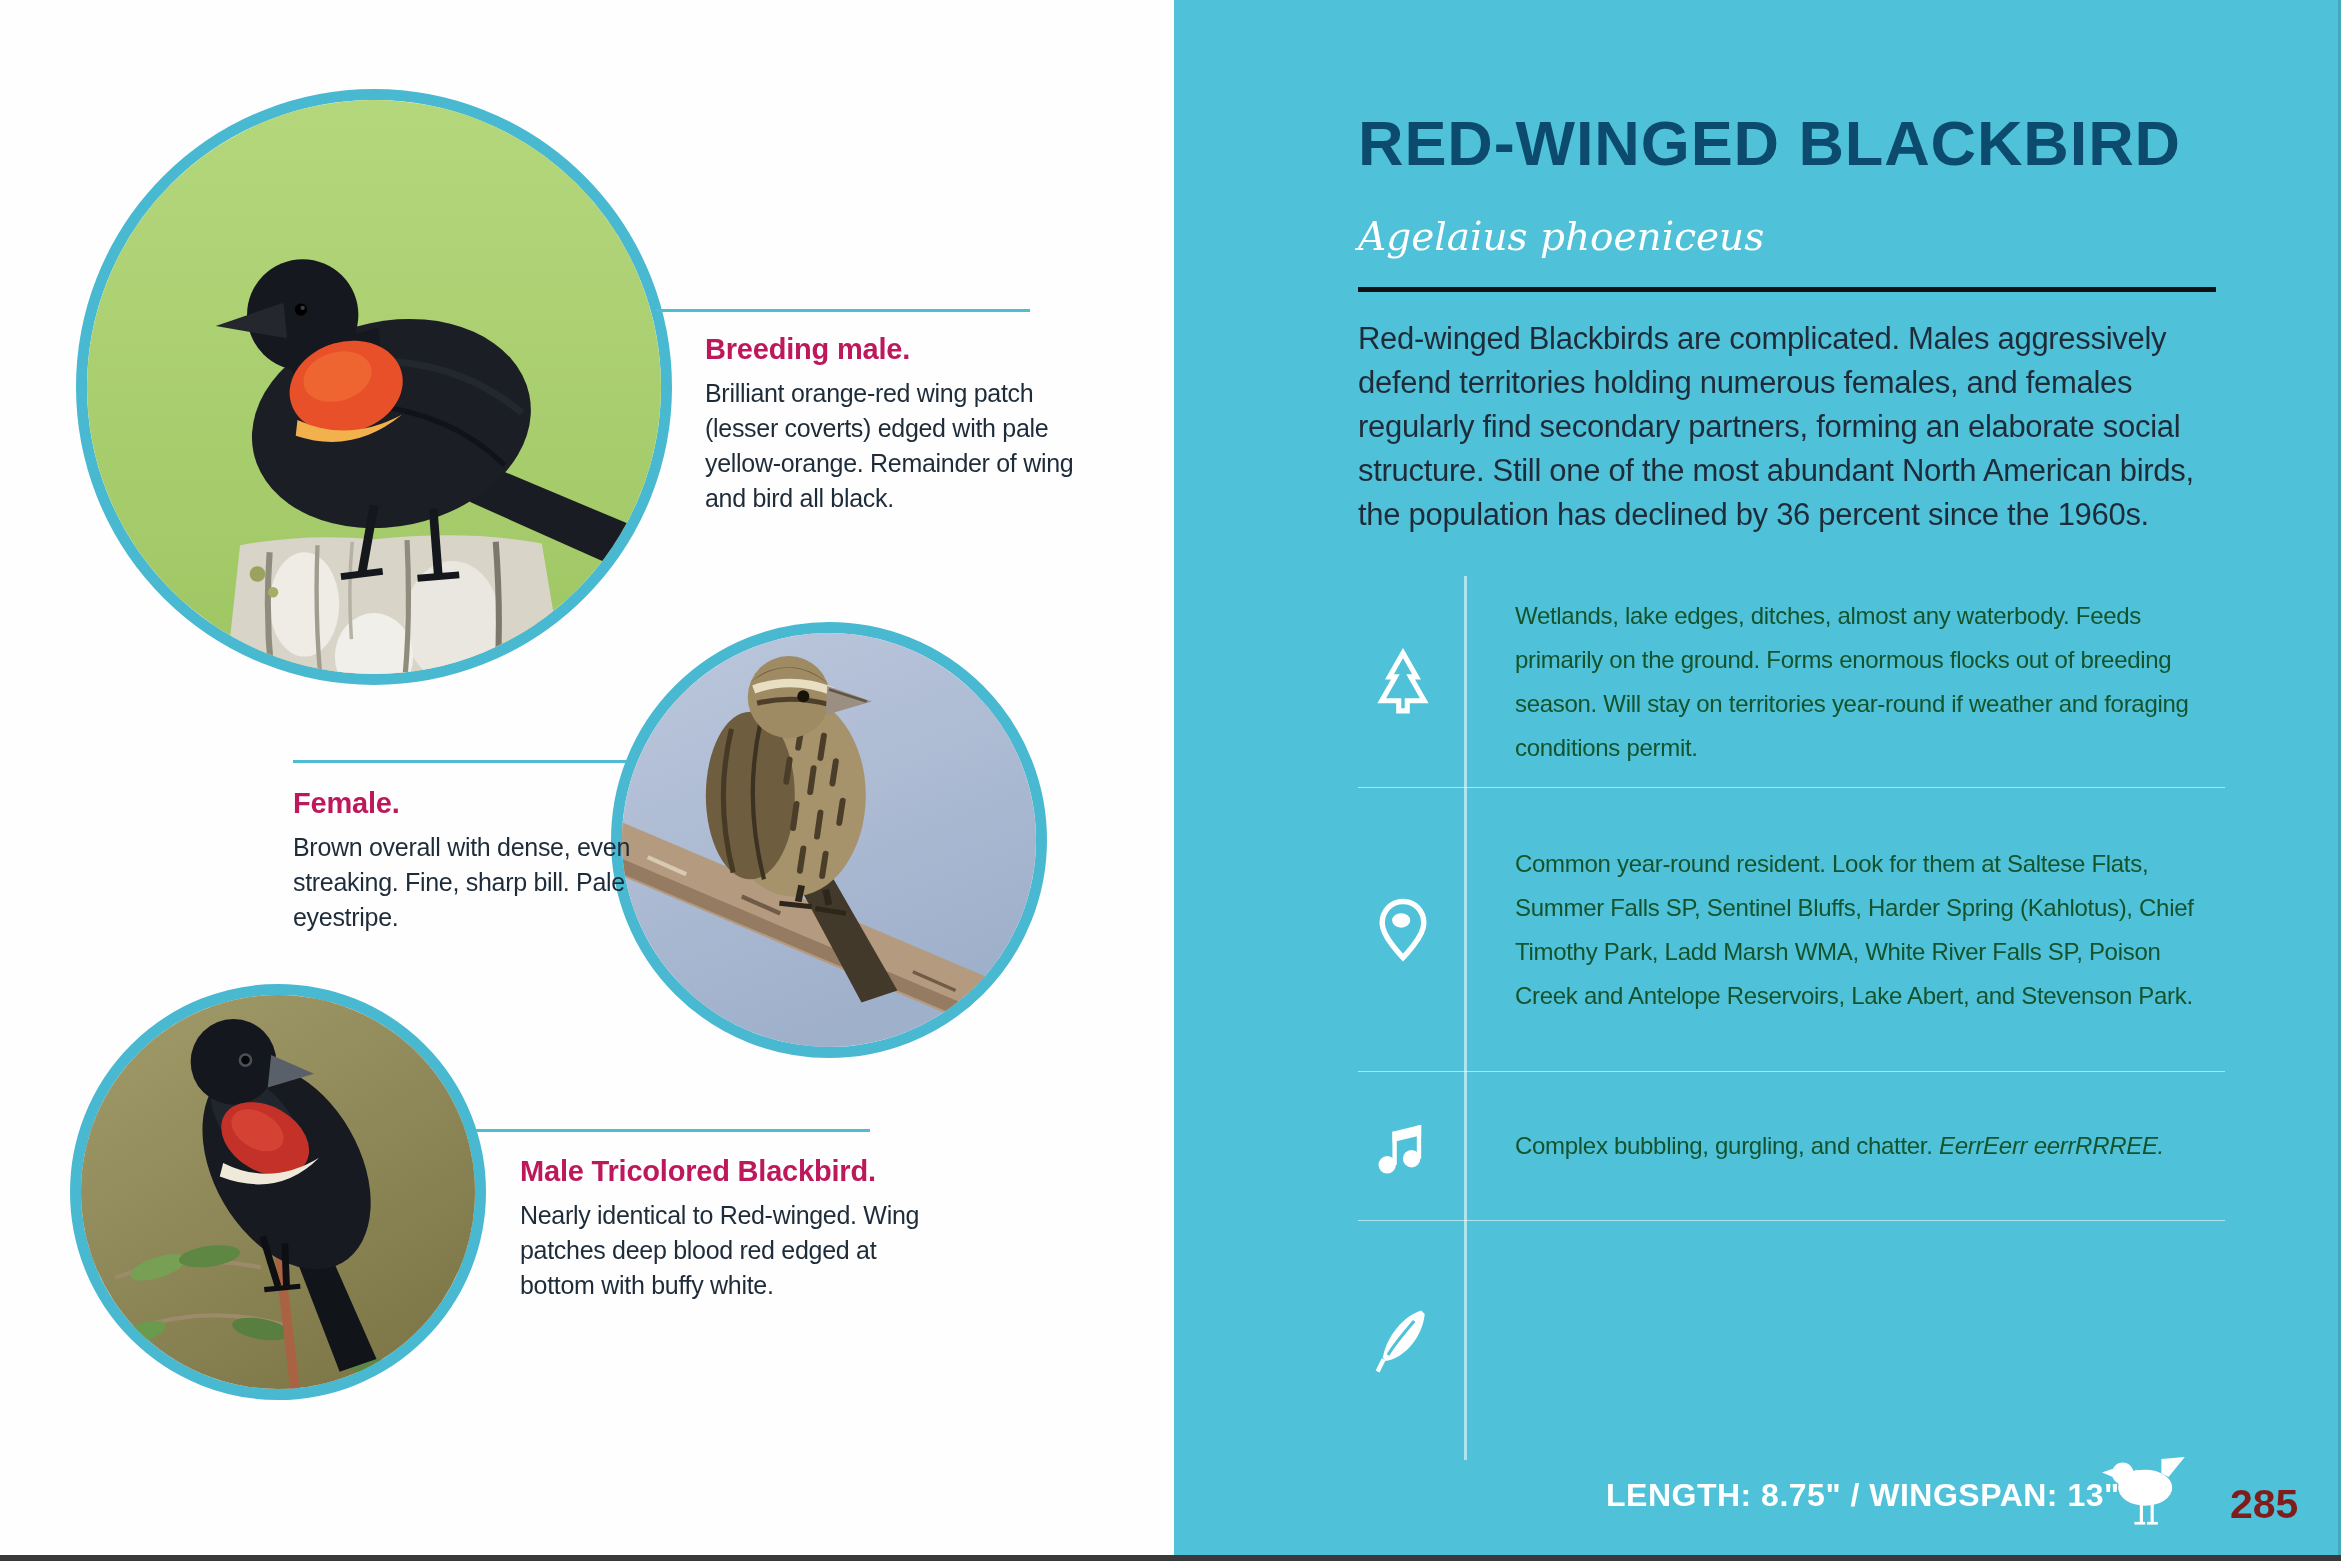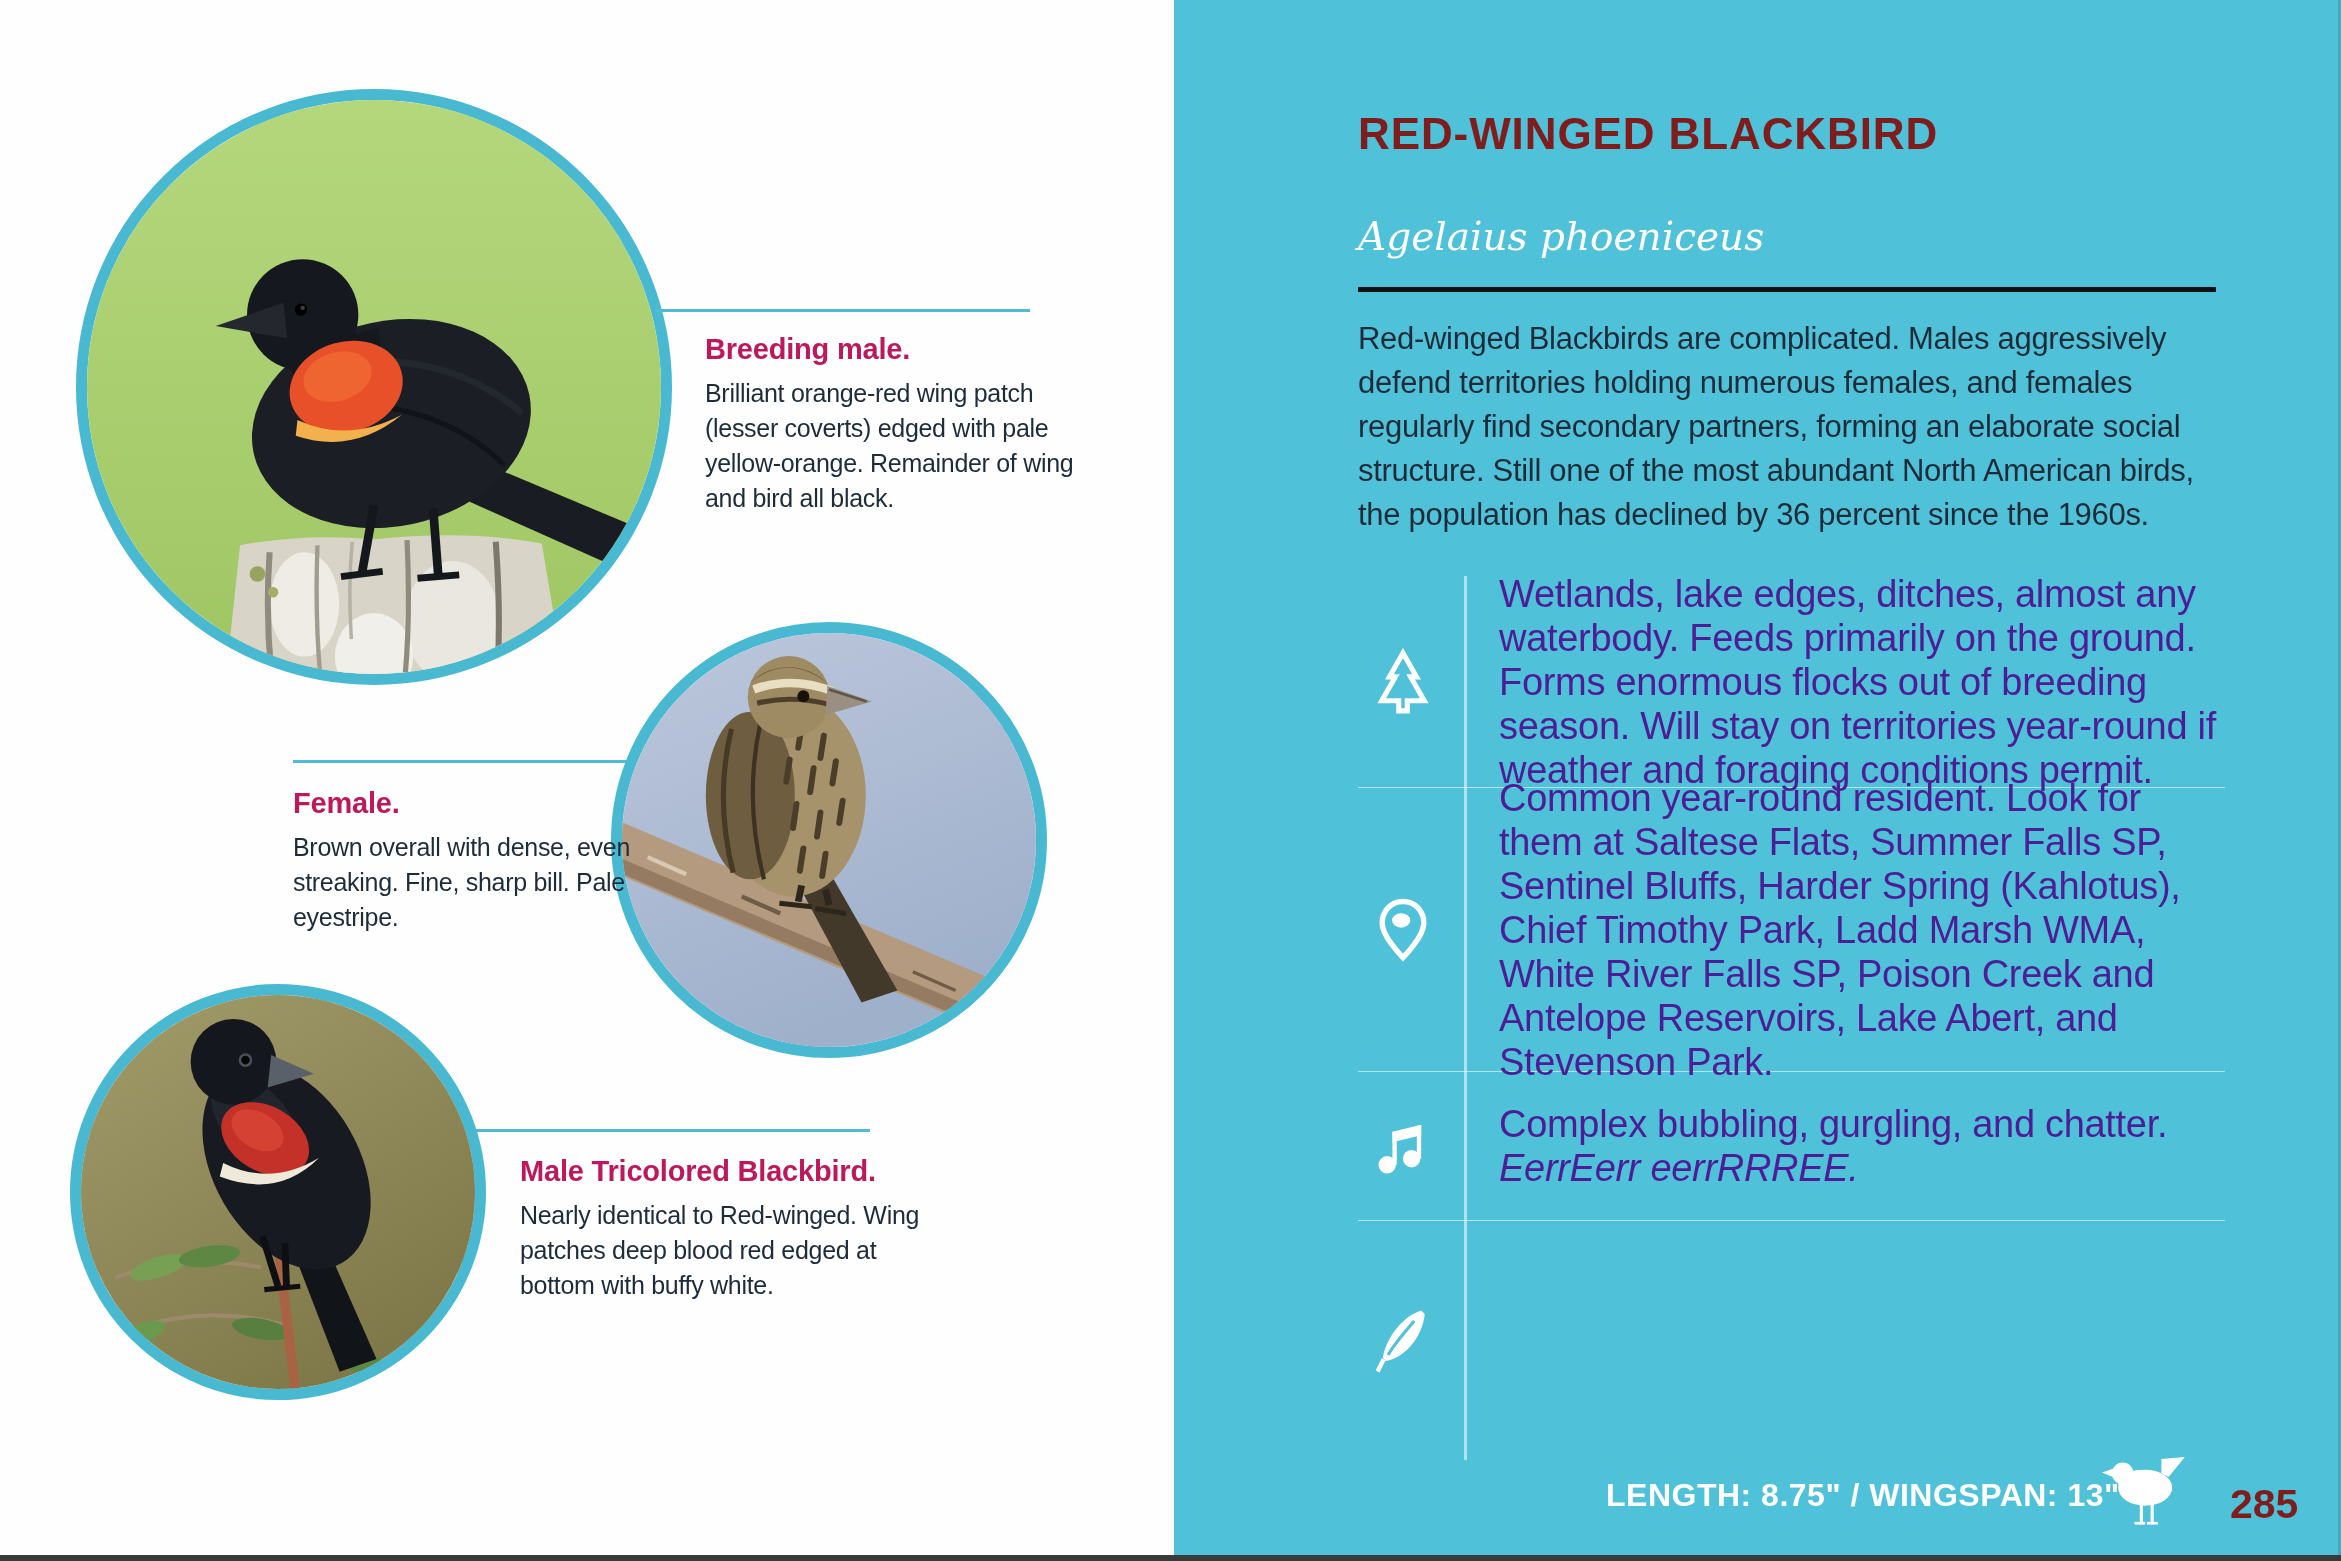--- a/index.html
+++ b/index.html
@@ -20,38 +20,38 @@
   .l3{left:476px;top:1129px;width:394px;}
   .caption{position:absolute;}
   .caption h3{margin:0;font-size:29px;font-weight:bold;color:#be185d;letter-spacing:-0.2px;line-height:36px;}
   .caption p{margin:9px 0 0 0;font-size:25px;line-height:35px;color:#1e2c3a;letter-spacing:-0.3px;}
   .cap1{left:705px;top:331px;width:401px;}
   .cap2{left:293px;top:785px;width:356px;}
   .cap3{left:520px;top:1153px;width:410px;}
 
   
   .right-page{position:absolute;left:1174px;top:0;width:1168px;height:1561px;background:#4fc1d8;}
-  .page-title{position:absolute;left:184px;top:112px;margin:0;font-size:44px;font-weight:bold;
-              letter-spacing:0.9px;color:#7f1d1d;line-height:1;white-space:nowrap;}
+  .page-title{position:absolute;left:184px;top:112px;margin:0;font-size:63px;font-weight:bold;
+              letter-spacing:0.9px;color:#0c4a6e;line-height:1;white-space:nowrap;}
   .sci{position:absolute;left:184px;top:216px;margin:0;font-family:"DejaVu Serif",serif;
        font-style:italic;font-weight:normal;font-size:39px;color:#ffffff;line-height:1.1;}
   .rule{position:absolute;left:184px;top:287px;width:858px;height:4.5px;background:#0f1112;}
   .intro{position:absolute;left:184px;top:317px;width:878px;margin:0;font-size:31px;
          line-height:44px;color:#1e2c3a;letter-spacing:-0.3px;}
   .sections{position:absolute;left:184px;top:576px;width:867px;}
   .vline{position:absolute;left:106px;top:0;bottom:0;width:2.7px;background:rgba(255,255,255,0.55);}
   .section{display:flex;align-items:center;box-sizing:border-box;}
   .section.bordered{border-bottom:1.8px solid rgba(255,255,255,0.55);}
   .s-habitat{height:212px;}
   .s-location{height:284px;}
   .s-voice{height:149px;}
   .s-field{height:239px;}
   .icon-cell{flex:0 0 141px;width:141px;display:flex;justify-content:flex-start;
              padding-left:16px;box-sizing:border-box;}
-  .stext{margin:0;width:726px;font-size:38px;line-height:44px;color:#4c1d95;letter-spacing:-0.3px;}
+  .stext{margin:16px;width:726px;font-size:24px;line-height:44px;color:#14532d;letter-spacing:-0.3px;}
   .stext em{font-style:italic;}
   .meas{position:absolute;left:432px;top:1477px;font-size:32px;font-weight:bold;color:#ffffff;
         letter-spacing:0.5px;white-space:nowrap;}
   .footer-bird{position:absolute;left:928px;top:1457px;width:90px;height:74px;}
   .pageno{position:absolute;left:1056px;top:1481px;font-size:41px;font-weight:700;color:#7f1d1d;}
   .edge-shade{position:absolute;right:0;top:0;width:4.5px;height:100%;background:rgba(0,0,0,0.12);}
   .bottom-edge{position:absolute;left:0;bottom:0;width:100%;height:6.3px;background:#3a3a3a;}
 </style>
 </head>
 <body>

